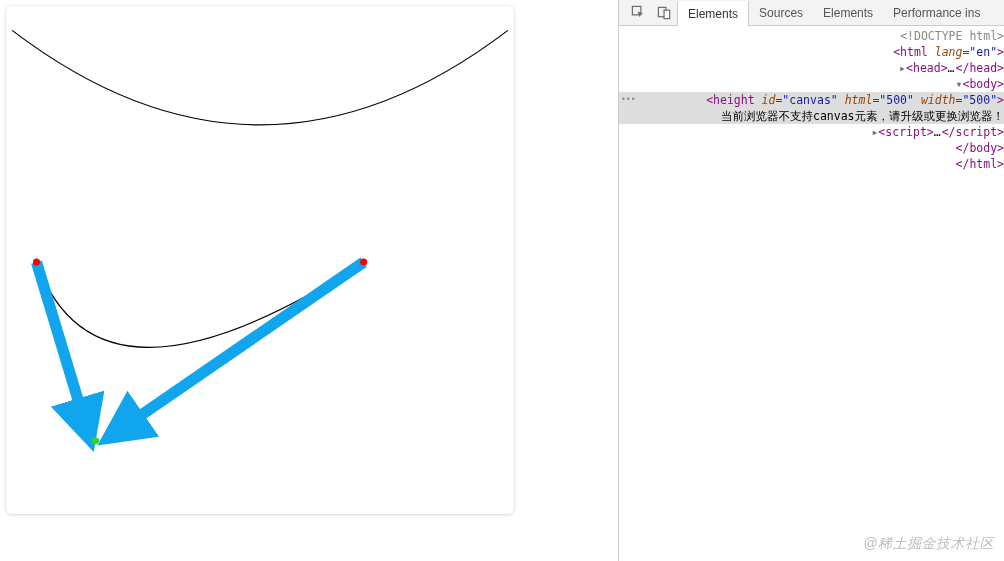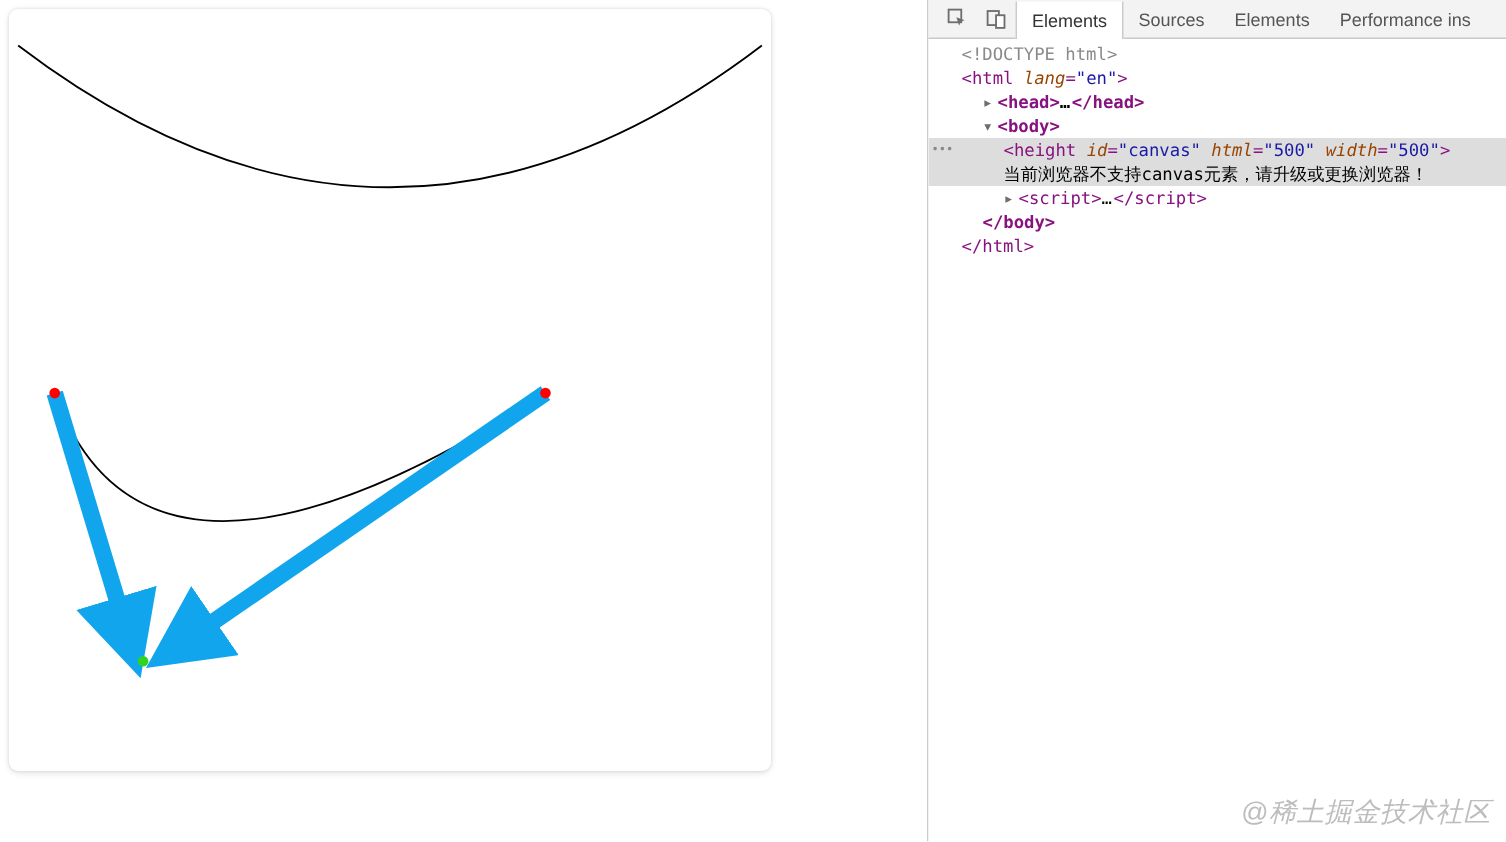--- a/index.html
+++ b/index.html
@@ -74,23 +74,24 @@
       font-family: Menlo, Consolas, monospace;
       font-size: 11.5px;
       line-height: 16px;
       padding: 2px 0 0 0;
       overflow: auto;
       position: relative;
     }
     .dom-line {
       white-space: nowrap;
       padding-left: 14px;
+      text-align: right;
     }
     .ind1 { padding-left: 22px; }
-    .ind2 { padding-left: 36px; font-weight: bold; }
+    .ind2 { padding-left: 36px; }
     .ind3 { padding-left: 50px; }
     .arrow { color: #6e6e6e; display: inline-block; width: 10px; }
     .tag { color: #881280; }
     .attr-name { color: #994500; font-style: italic; }
     .attr-val { color: #1a1aa6; }
     .doctype, .comment { color: #8a8a8a; }
     .txt { color: #000; }
     .eqd { color: #8a8a8a; font-style: italic; }
     .ellip { color: #000; letter-spacing: 1px; }
     .sel-row {
@@ -100,21 +101,21 @@
       position: absolute;
       left: 0;
       color: #888;
       padding-left: 2px;
     }
     .watermark {
       position: absolute;
       right: 10px;
       bottom: 8px;
       color: #bdbdbd;
-      font-size: 18px;
+      font-size: 14px;
       font-style: italic;
       letter-spacing: 0.5px;
     }
   </style>
 </head>
 <body>
 
 <div class="layout">
   <div class="left-pane">
     <div class="canvas-card">

